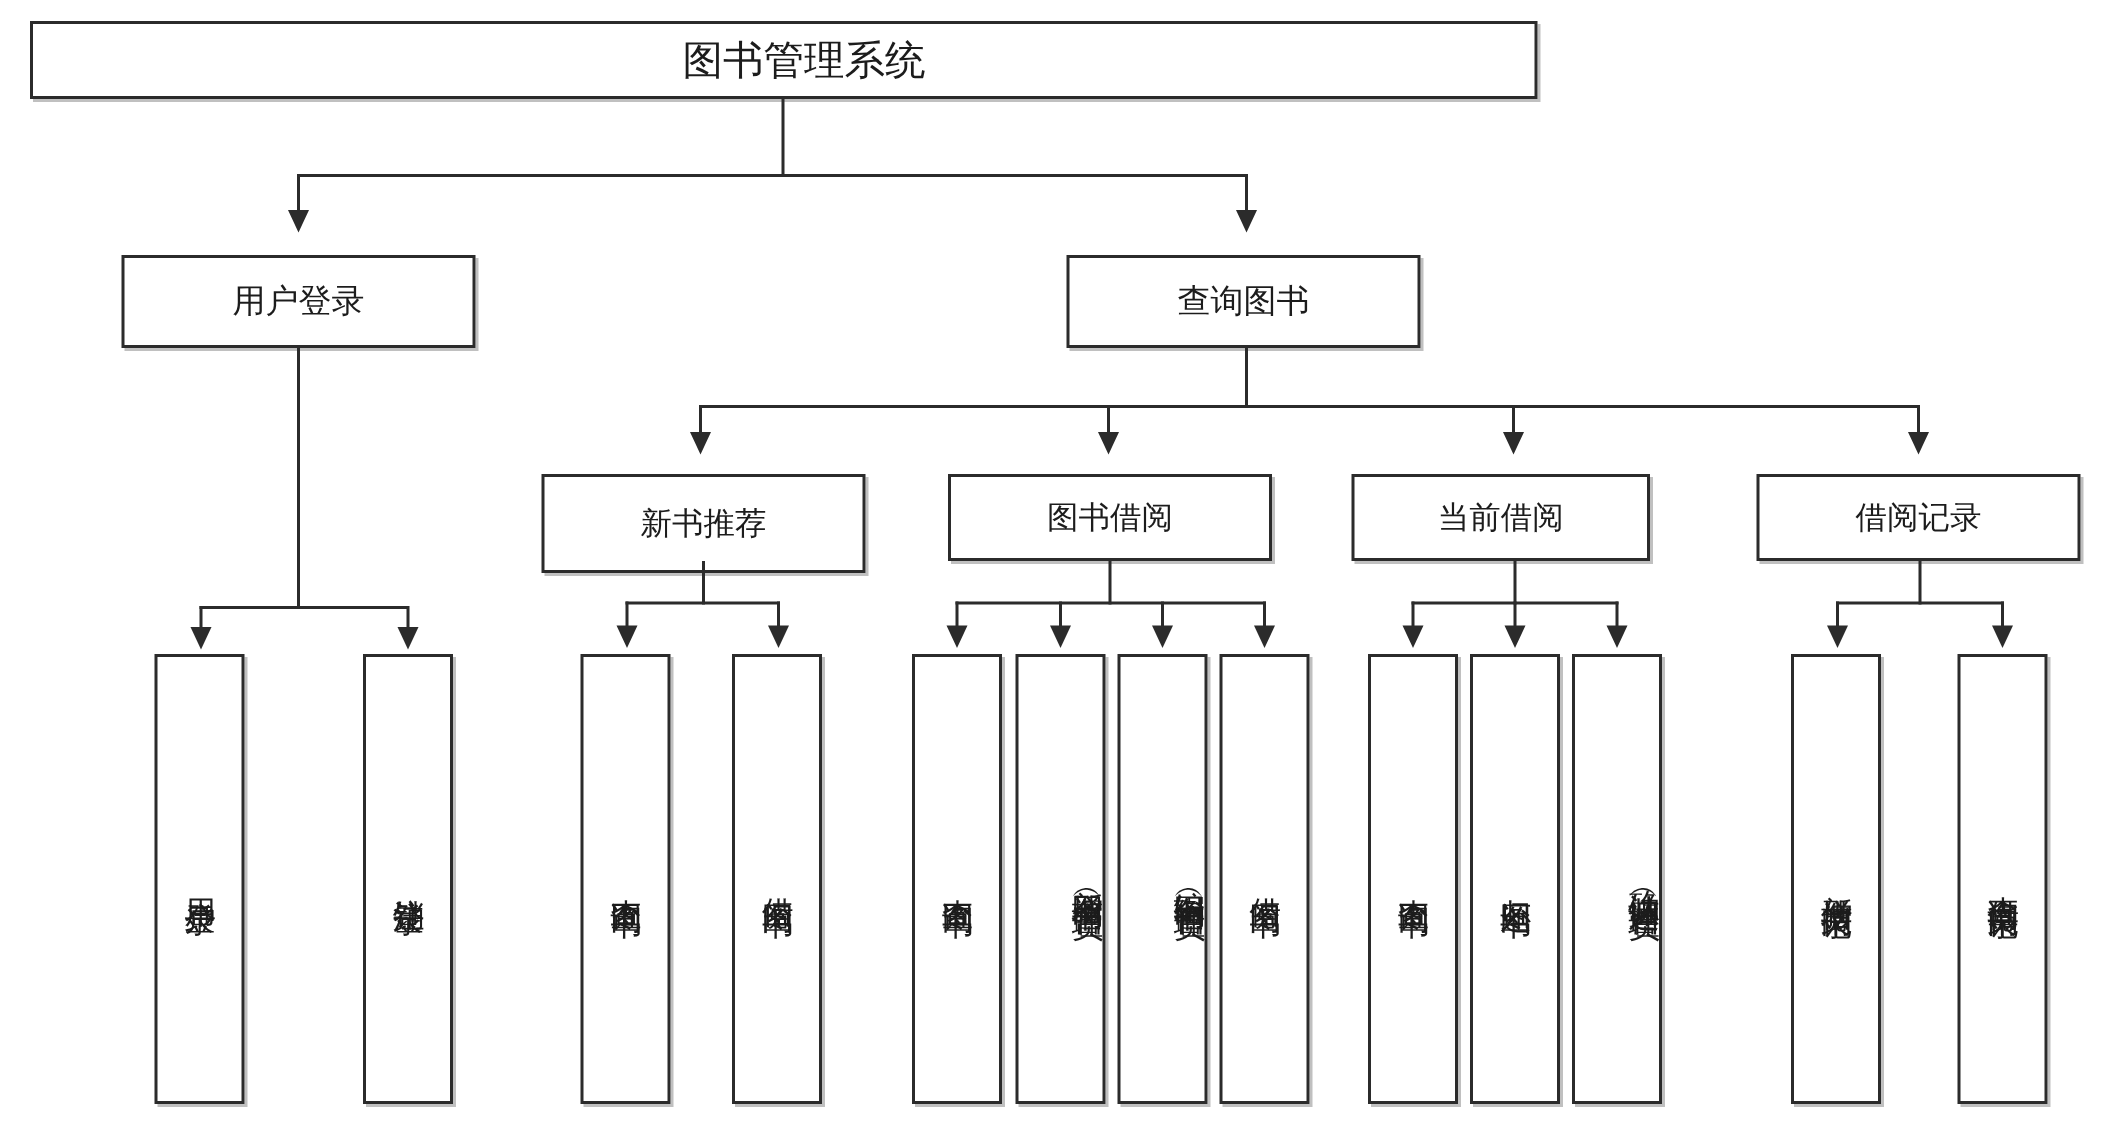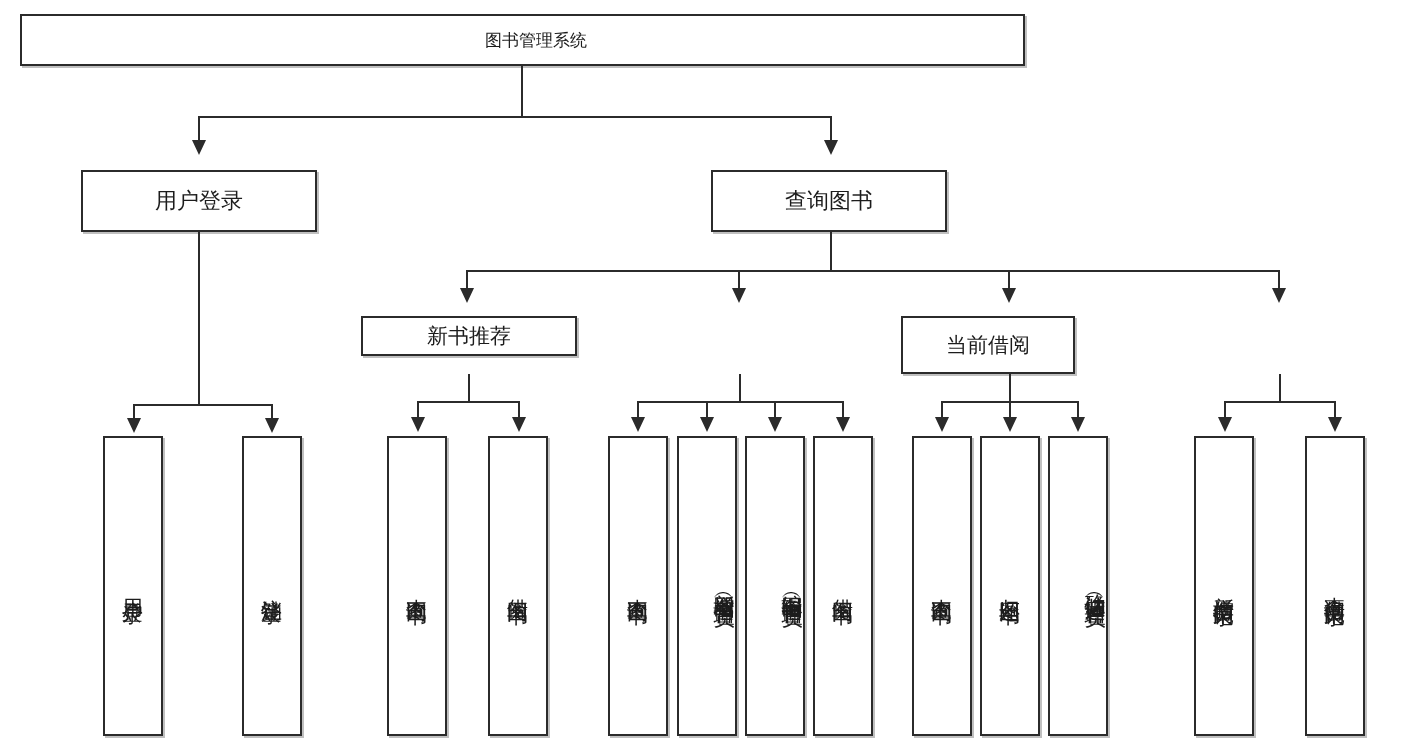--- a/index.html
+++ b/index.html
@@ -20,21 +20,21 @@
     box-sizing:border-box;
     background:#ffffff;
     border:2px solid #2b2b2b;
     display:flex;
     align-items:center;
     justify-content:center;
     text-align:center;
     color:#1c1c1c;
     box-shadow:2px 2px 0 rgba(140,140,140,0.55);
   }
-  .node.level0{font-size:17px;padding-left:27px;}
+  .node.level0{font-size:27px;padding-left:27px;}
   .node.level1{font-size:22px;}
   .node.level2{font-size:21px;}
   .node.leaf{
     font-size:21px;
     writing-mode:vertical-rl;
     text-orientation:upright;
     letter-spacing:2px;
     line-height:1;
     padding:6px 0;
   }
@@ -105,25 +105,31 @@
   <div class="conn hline" style="left:466px; top:270px; width:812px; height:2px;"></div>
   <div class="conn vline" style="left:466px; top:270px; width:2px; height:20px;"></div>
   <div class="arrow" style="left:460px; top:288px;"></div>
   <div class="conn vline" style="left:738px; top:270px; width:2px; height:20px;"></div>
   <div class="arrow" style="left:732px; top:288px;"></div>
   <div class="conn vline" style="left:1008px; top:270px; width:2px; height:20px;"></div>
   <div class="arrow" style="left:1002px; top:288px;"></div>
   <div class="conn vline" style="left:1278px; top:270px; width:2px; height:20px;"></div>
   <div class="arrow" style="left:1272px; top:288px;"></div>
 
-  <div class="node level2" style="left:361px; top:316px; width:216px; height:40px;">
+  <div class="node level2" style="left:361px; top:316px; width:216px; height:66px;">
     <span class="label">新书推荐</span>
   </div>
-  <div class="node level2" style="left:901px; top:316px; width:174px; height:58px;">
+  <div class="node level2" style="left:632px; top:316px; width:216px; height:58px;">
+    <span class="label">图书借阅</span>
+  </div>
+  <div class="node level2" style="left:901px; top:316px; width:199px; height:58px;">
     <span class="label">当前借阅</span>
+  </div>
+  <div class="node level2" style="left:1171px; top:316px; width:216px; height:58px;">
+    <span class="label">借阅记录</span>
   </div>
 
   <div class="conn vline" style="left:468px; top:374px; width:2px; height:29px;"></div>
   <div class="conn hline" style="left:417px; top:401px; width:103px; height:2px;"></div>
   <div class="conn vline" style="left:417px; top:401px; width:2px; height:18px;"></div>
   <div class="arrow" style="left:411px; top:417px;"></div>
   <div class="conn vline" style="left:518px; top:401px; width:2px; height:18px;"></div>
   <div class="arrow" style="left:512px; top:417px;"></div>
 
   <div class="conn vline" style="left:739px; top:374px; width:2px; height:29px;"></div>

